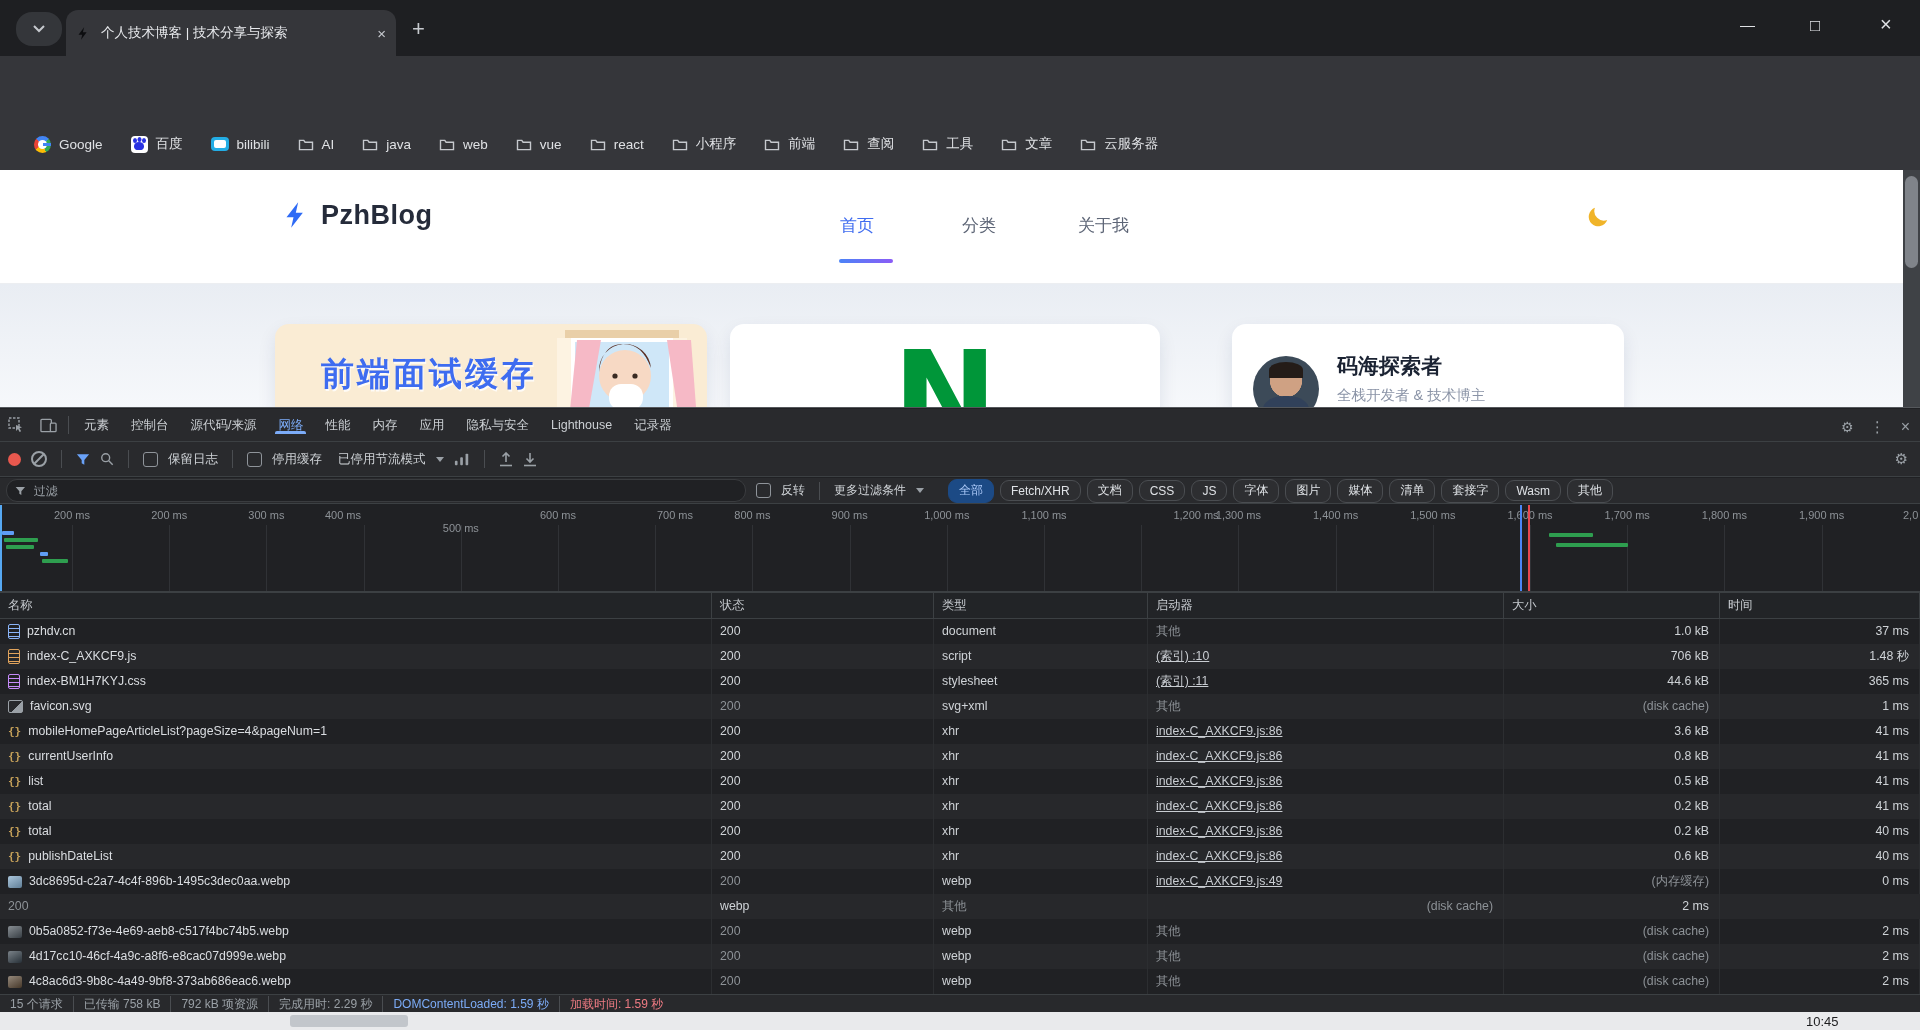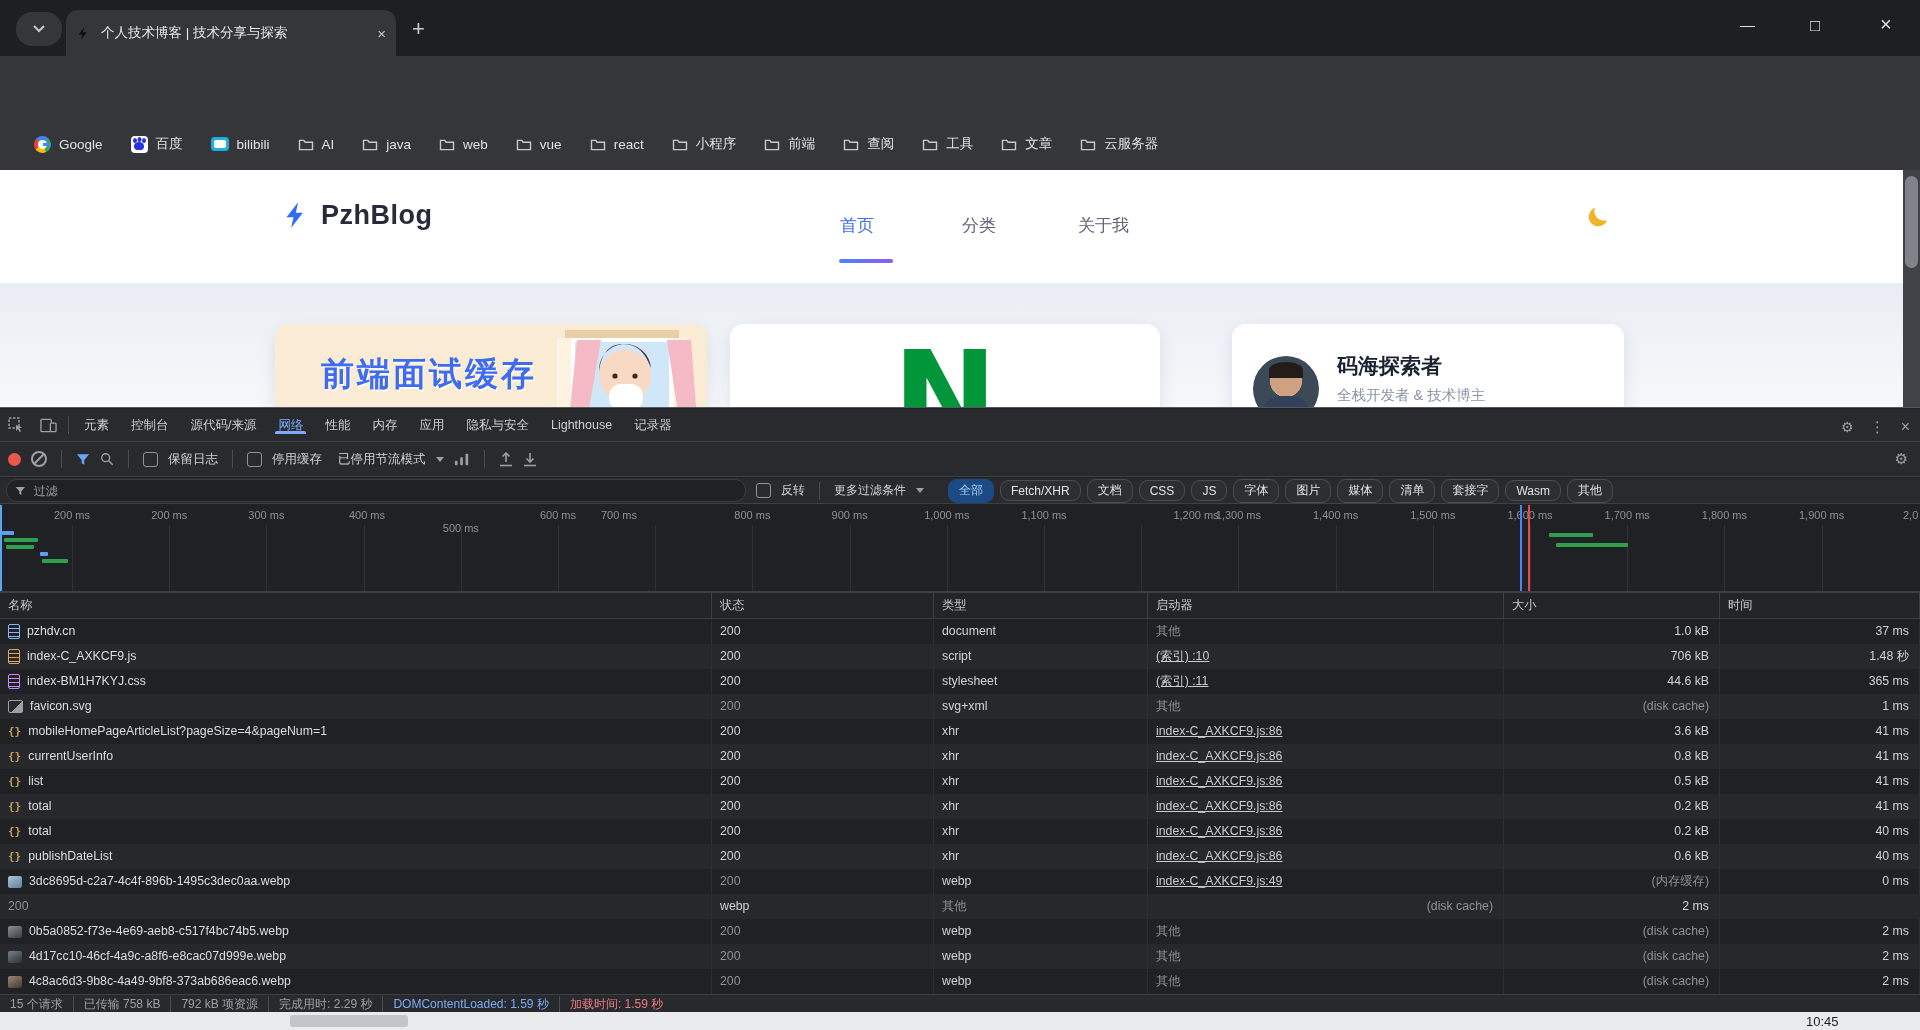--- a/index.html
+++ b/index.html
@@ -437,27 +437,27 @@
         </div>
     </div>
 
     <div id="dt-overview" class="abs">
         <div class="tick-label" style="left: 72px;">200 ms</div>
         <div class="gridline" style="left: 72px;"></div>
         <div class="tick-label" style="left: 169.2px;">200 ms</div>
         <div class="gridline" style="left: 169.2px;"></div>
         <div class="tick-label" style="left: 266.4px;">300 ms</div>
         <div class="gridline" style="left: 266.4px;"></div>
-        <div class="tick-label" style="left: 367px;">400 ms</div>
+        <div class="tick-label" style="left: 343px;">400 ms</div>
         <div class="gridline" style="left: 363.6px;"></div>
         <div class="tick-label" style="left: 460.8px; margin-top: 13px;">500 ms</div>
         <div class="gridline" style="left: 460.8px;"></div>
         <div class="tick-label" style="left: 558px;">600 ms</div>
         <div class="gridline" style="left: 558px;"></div>
-        <div class="tick-label" style="left: 619px;">700 ms</div>
+        <div class="tick-label" style="left: 675px;">700 ms</div>
         <div class="gridline" style="left: 655.2px;"></div>
         <div class="tick-label" style="left: 752.4px;">800 ms</div>
         <div class="gridline" style="left: 752.4px;"></div>
         <div class="tick-label" style="left: 849.6px;">900 ms</div>
         <div class="gridline" style="left: 849.6px;"></div>
         <div class="tick-label" style="left: 946.8px;">1,000 ms</div>
         <div class="gridline" style="left: 946.8px;"></div>
         <div class="tick-label" style="left: 1044px;">1,100 ms</div>
         <div class="gridline" style="left: 1044px;"></div>
         <div class="tick-label" style="left: 1196px;">1,200 ms</div>

